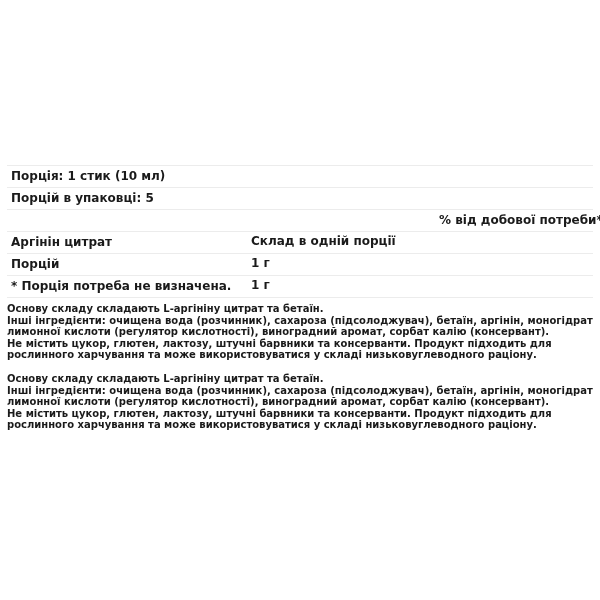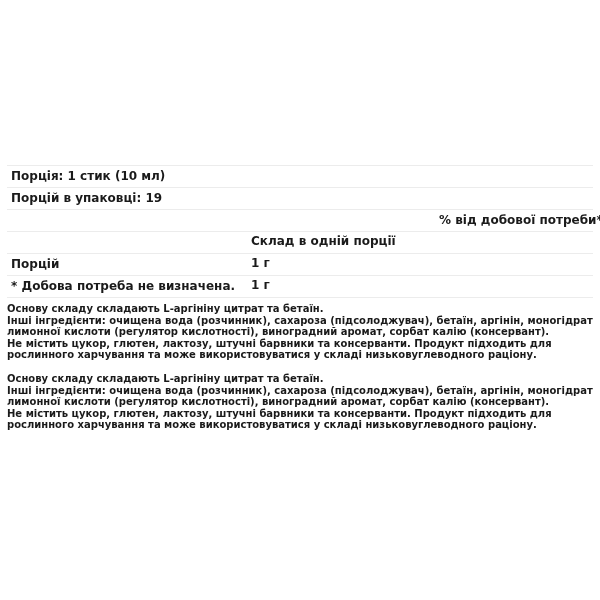--- a/index.html
+++ b/index.html
@@ -52,38 +52,39 @@
     #desc2 { top: 373px; }
   </style>
 </head>
 <body>
 
 <div class="facts-table">
   <div class="row">
     <span class="c1">Порція: 1 стик (10 мл)</span>
   </div>
   <div class="row">
-    <span class="c1">Порцій в упаковці: 19</span>
+    <span class="c1">Порцій в упаковці: 5</span>
   </div>
   <div class="row">
     <span class="c1"></span>
     <span class="c2">Склад в одній порції</span>
     <span class="c3">% від добової потреби*</span>
   </div>
   <div class="row">
+    <span class="c1">Аргінін цитрат</span>
     <span class="c2">1 г</span>
     <span class="c3"></span>
   </div>
   <div class="row">
     <span class="c1">Порцій</span>
     <span class="c2">1 г</span>
     <span class="c3"></span>
   </div>
   <div class="row">
-    <span class="c1">* Добова потреба не визначена.</span>
+    <span class="c1">* Порція потреба не визначена.</span>
   </div>
 </div>
 
 <div class="desc" id="desc1">
   <p>Основу складу складають L-аргініну цитрат та бетаїн.</p>
   <p>Інші інгредієнти: очищена вода (розчинник), сахароза (підсолоджувач), бетаїн, аргінін, моногідрат лимонної кислоти (регулятор кислотності), виноградний аромат, сорбат калію (консервант).</p>
   <p>Не містить цукор, глютен, лактозу, штучні барвники та консерванти. Продукт підходить для рослинного харчування та може використовуватися у складі низьковуглеводного раціону.</p>
 </div>
 
 <div class="desc" id="desc2">

